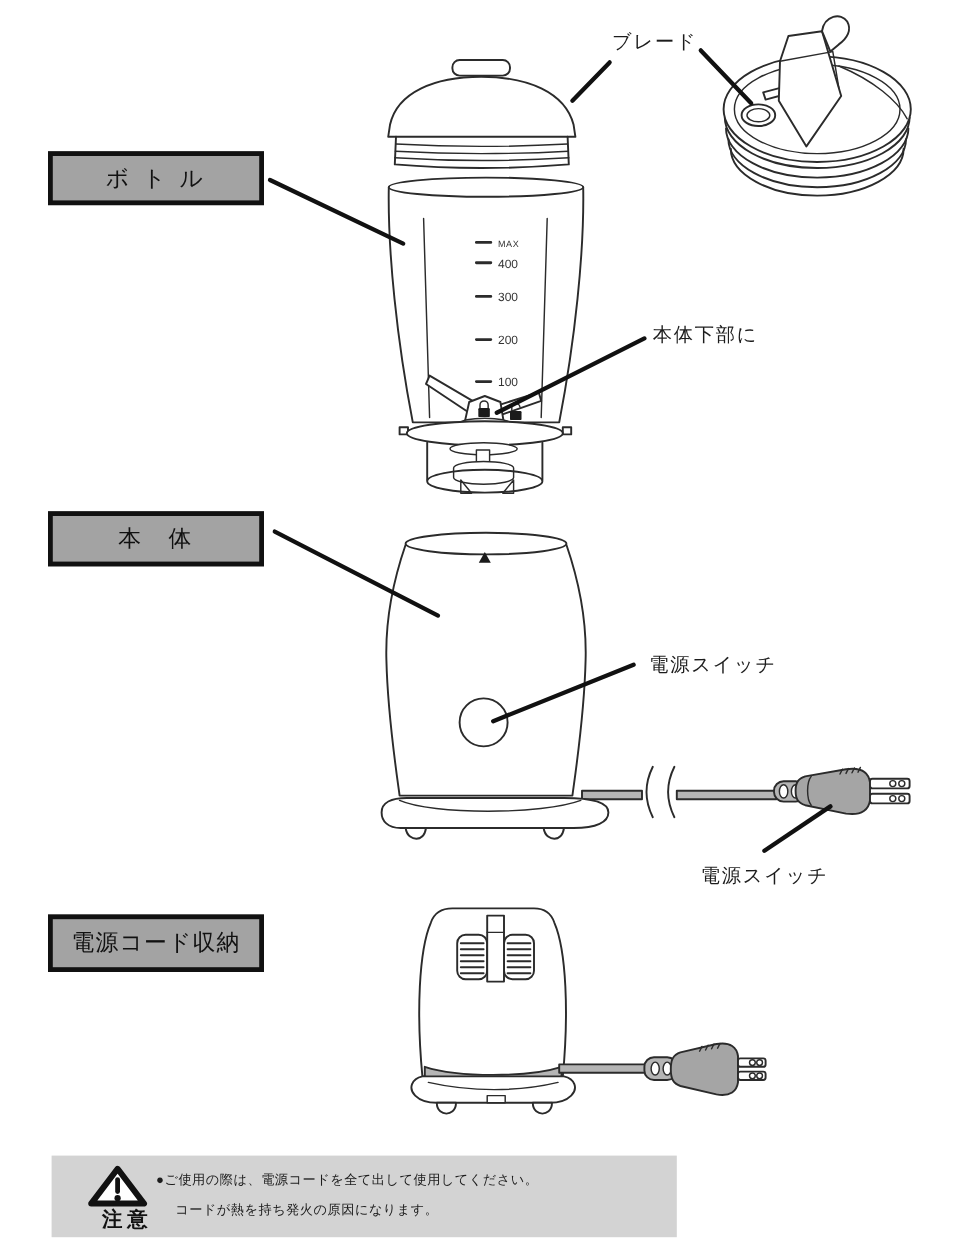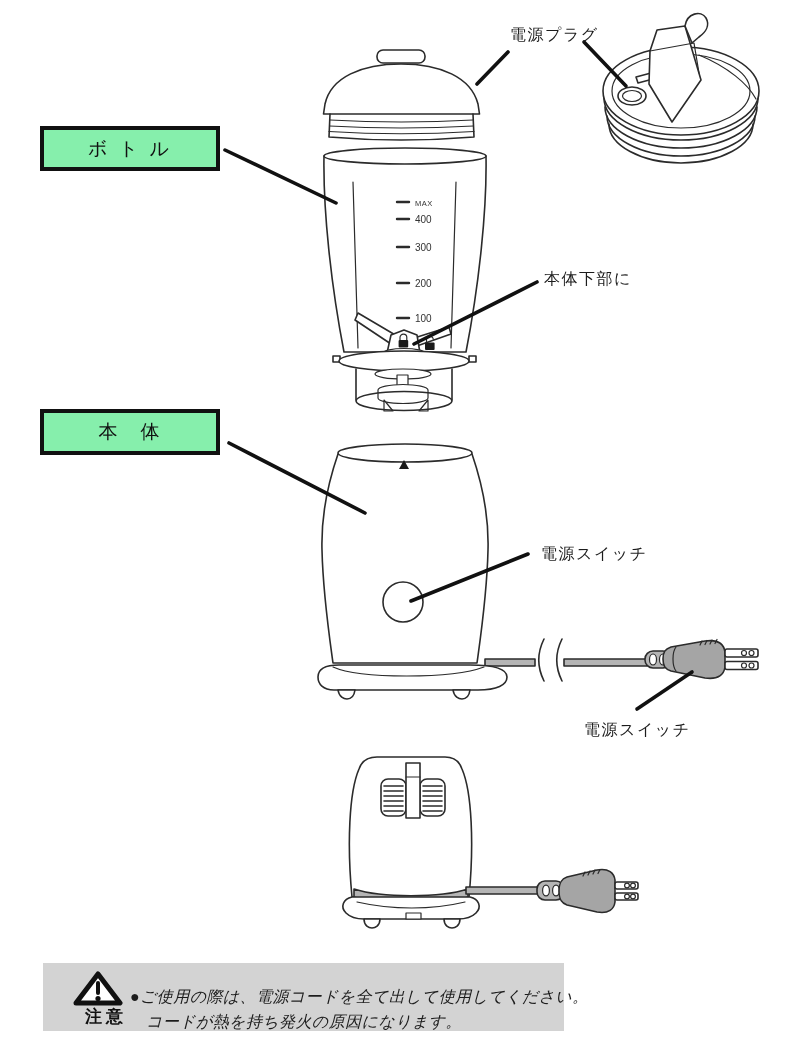--- a/index.html
+++ b/index.html
@@ -1,29 +1,29 @@
 <!DOCTYPE html>
 <html><head>
 <meta charset="utf-8">
 <style>
   html,body{margin:0;padding:0;background:#ffffff;}
   body{font-family:"Liberation Sans","DejaVu Sans",sans-serif;color:#1c1c1c;}
   #page{position:relative;width:800px;height:1050px;background:#ffffff;overflow:hidden;}
   #art{position:absolute;left:0;top:0;}
   .jp-label{position:absolute;font-size:16px;letter-spacing:1.5px;color:#1c1c1c;white-space:nowrap;}
-  .part-box{position:absolute;left:40px;width:172px;background:#86efac;border:4px solid #111111;
+  .part-box{position:absolute;left:40px;width:172px;background:#a3a3a3;border:4px solid #111111;
             display:flex;align-items:center;justify-content:center;font-size:19px;color:#111;
             white-space:nowrap;}
   .desc-line{position:absolute;left:48px;font-size:17px;letter-spacing:0.8px;color:#1c1c1c;white-space:nowrap;}
   #caution-bar{position:absolute;left:43px;top:963px;width:521px;height:68px;background:#d3d3d3;}
   #caution-icon-wrap{position:absolute;left:26px;top:8px;width:58px;text-align:center;}
   #caution-label{position:absolute;left:26px;top:42px;width:58px;text-align:right;
                  font-size:17px;font-weight:bold;letter-spacing:4px;color:#111;}
-  #caution-text{position:absolute;left:87px;top:21px;font-size:16px;line-height:25px;
-                letter-spacing:0.4px;color:#1c1c1c;white-space:nowrap;font-style:italic;}
+  #caution-text{position:absolute;left:87px;top:9px;font-size:11px;line-height:25px;
+                letter-spacing:0.4px;color:#1c1c1c;white-space:nowrap;}
   #caution-text .l2{padding-left:16px;}
   
   .ln{fill:none;stroke:#2b2b2b;stroke-width:1.6;stroke-linecap:round;stroke-linejoin:round;}
   .fw{fill:#ffffff;}
   .gray{fill:#a5a5a5;}
   .cordg{fill:#b5b5b5;}
   .dark{fill:#1a1a1a;stroke:none;}
   .thin{stroke-width:1.2;}
   .thick{stroke-width:2.4;}
   .leader{stroke:#111111;stroke-width:3.6;stroke-linecap:round;fill:none;}
@@ -175,30 +175,33 @@
       <path d="M508,52 L477,84" class="leader"></path>
       <path d="M584,42 L626,86" class="leader"></path>
       <path d="M225,150 L336,203" class="leader"></path>
       <path d="M537,282 L414,344" class="leader"></path>
       <path d="M229,443 L365,513" class="leader"></path>
       <path d="M528,554 L411,601" class="leader"></path>
       <path d="M692,672 L637,709" class="leader"></path>
     </g>
   </svg>
 
-  <div class="jp-label" style="left:510px;top:25px;">電源プラグ</div>
+  <div class="jp-label" style="left:510px;top:25px;">ブレード</div>
   <div class="jp-label" style="left:544px;top:269px;">本体下部に</div>
   <div class="jp-label" style="left:541px;top:544px;">電源スイッチ</div>
   <div class="jp-label" style="left:584px;top:720px;">電源スイッチ</div>
 
   <div class="part-box" style="top:126px;height:37px;letter-spacing:3px;">
     <span>ボ ト ル</span>
   </div>
-  <div class="part-box" style="top:409px;height:38px;letter-spacing:2px;">
+  <div class="part-box" style="top:426px;height:38px;letter-spacing:2px;">
     <span>本　体</span>
+  </div>
+  <div class="part-box" style="top:762px;height:40px;letter-spacing:1px;">
+    <span>電源コード収納</span>
   </div>
 
 
   <div id="caution-bar">
     <div id="caution-icon-wrap">
       <svg width="52" height="36" viewBox="0 0 52 36">
         <path d="M26,3 L48,32 L4,32 Z" fill="#ffffff" stroke="#111" stroke-width="5" stroke-linejoin="round"></path>
         <path d="M26,12 L26,22" stroke="#111" stroke-width="4" stroke-linecap="round" fill="none"></path>
         <circle cx="26" cy="27.5" r="2.6" fill="#111"></circle>
       </svg>

